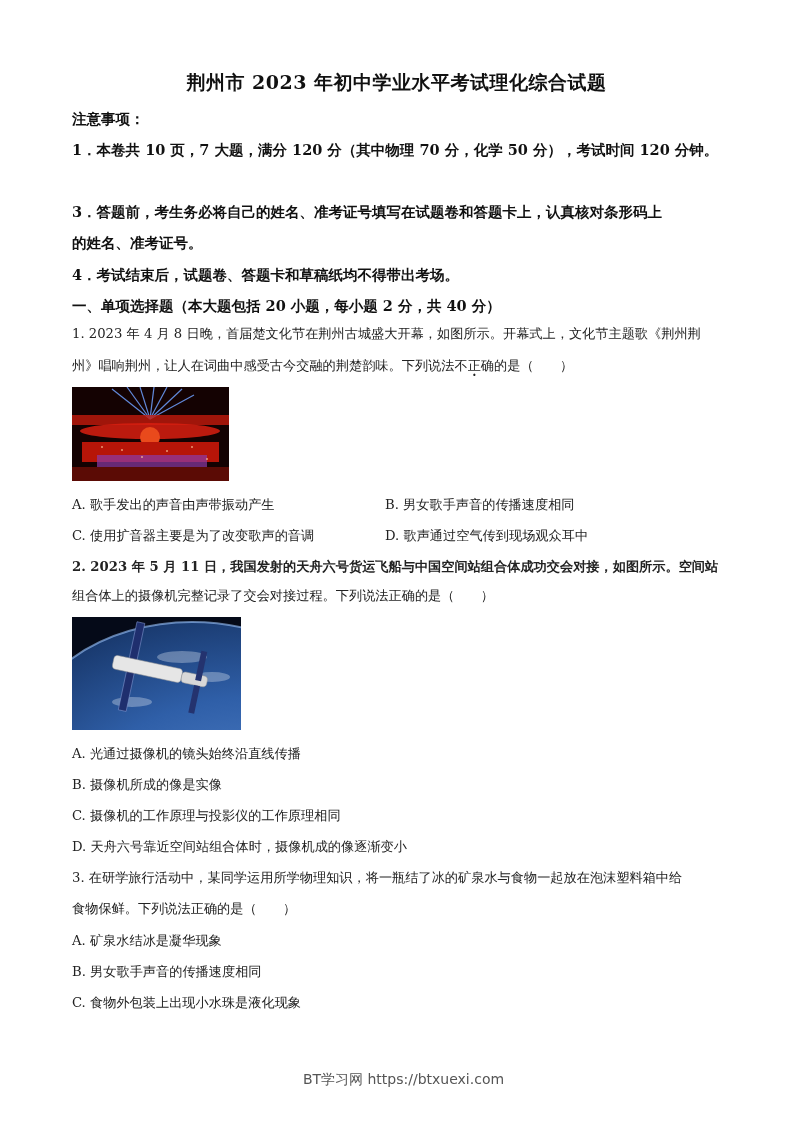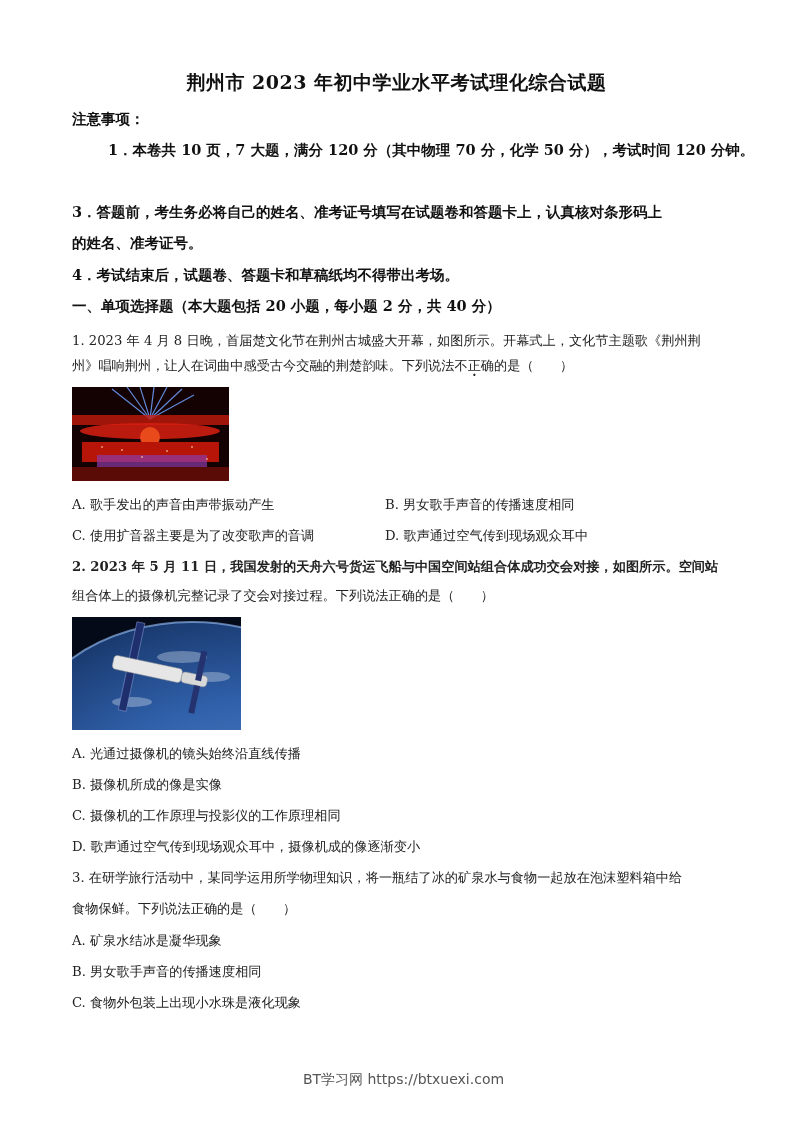--- a/index.html
+++ b/index.html
@@ -37,27 +37,27 @@
     }
   </style>
 </head>
 <body>
 
 <div class="page">
 
   <div class="title">荆州市 2023 年初中学业水平考试理化综合试题</div>
 
   <div class="line bold" style="top:110px;">注意事项：</div>
-  <div class="line bold" style="top:141px;margin-left:36px;">1．本卷共 10 页，7 大题，满分 120 分（其中物理 70 分，化学 50 分），考试时间 120 分钟。</div>
+  <div class="line bold" style="top:141px;">1．本卷共 10 页，7 大题，满分 120 分（其中物理 70 分，化学 50 分），考试时间 120 分钟。</div>
   <div class="line bold" style="top:203px;">3．答题前，考生务必将自己的姓名、准考证号填写在试题卷和答题卡上，认真核对条形码上</div>
   <div class="line bold" style="top:234px;">的姓名、准考证号。</div>
   <div class="line bold" style="top:266px;">4．考试结束后，试题卷、答题卡和草稿纸均不得带出考场。</div>
   <div class="line bold" style="top:297px;">一、单项选择题（本大题包括 20 小题，每小题 2 分，共 40 分）</div>
 
-  <div class="line norm" style="top:332px;text-align:right;">1. 2023 年 4 月 8 日晚，首届楚文化节在荆州古城盛大开幕，如图所示。开幕式上，文化节主题歌《荆州荆</div>
+  <div class="line norm" style="top:325px;text-align:right;">1. 2023 年 4 月 8 日晚，首届楚文化节在荆州古城盛大开幕，如图所示。开幕式上，文化节主题歌《荆州荆</div>
   <div class="line norm" style="top:357px;">
     <span>州》唱响荆州，让人在词曲中感受古今交融的荆楚韵味。下列说法</span><span class="emph-dot">不正确</span><span>的是（　　）</span>
   </div>
 
   <div class="img1" title="楚文化节开幕式舞台灯光图">
     <svg width="157" height="94" viewBox="0 0 157 94">
       <rect width="157" height="94" fill="#140202"></rect>
       <g stroke="#6fa0ff" stroke-width="1.2" opacity="0.85">
         <line x1="78" y1="32" x2="40" y2="2"></line>
           <line x1="78" y1="32" x2="55" y2="0"></line>
@@ -116,21 +116,21 @@
         <rect x="110" y="49" width="26" height="11" rx="4" fill="#d8d8d8" stroke="#999" stroke-width="0.5"></rect>
         <rect x="124" y="25" width="6" height="30" fill="#24336f"></rect>
         <rect x="124" y="60" width="6" height="28" fill="#24336f"></rect>
       </g>
     </svg>
   </div>
 
   <div class="line norm" style="top:745px;text-align:right;">A. 光通过摄像机的镜头始终沿直线传播</div>
   <div class="line norm" style="top:776px;">B. 摄像机所成的像是实像</div>
   <div class="line norm" style="top:807px;">C. 摄像机的工作原理与投影仪的工作原理相同</div>
-  <div class="line norm" style="top:838px;">D. 歌声通过空气传到现场观众耳中，摄像机成的像逐渐变小</div>
+  <div class="line norm" style="top:838px;">D. 天舟六号靠近空间站组合体时，摄像机成的像逐渐变小</div>
 
   <div class="line norm" style="top:869px;">3. 在研学旅行活动中，某同学运用所学物理知识，将一瓶结了冰的矿泉水与食物一起放在泡沫塑料箱中给</div>
   <div class="line norm" style="top:900px;">食物保鲜。下列说法正确的是（　　）</div>
   <div class="line norm" style="top:932px;">A. 矿泉水结冰是凝华现象</div>
   <div class="line norm" style="top:963px;">B. 男女歌手声音的传播速度相同</div>
   <div class="line norm" style="top:994px;">C. 食物外包装上出现小水珠是液化现象</div>
 
   <div class="footer">BT学习网 https://btxuexi.com</div>
 </div>
 

